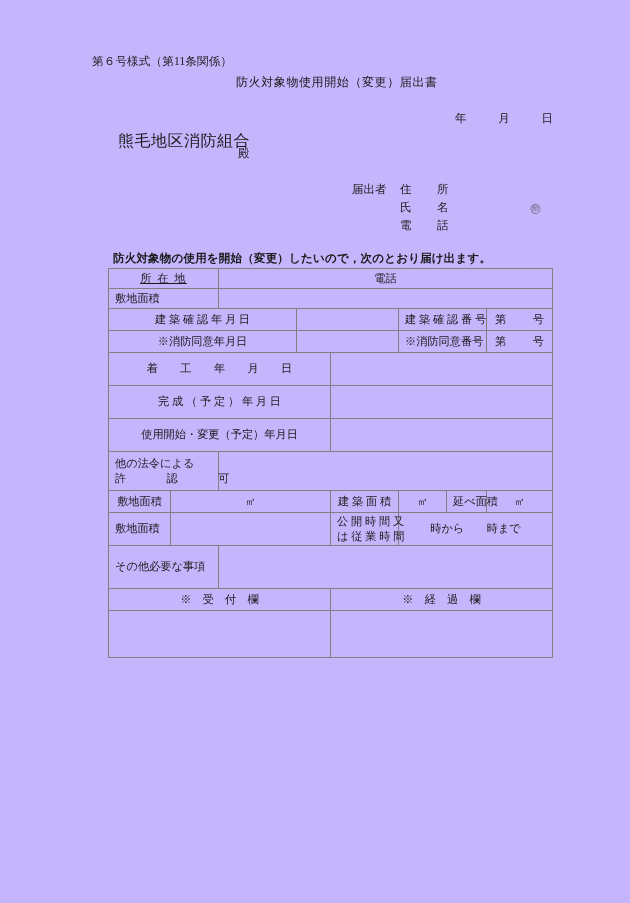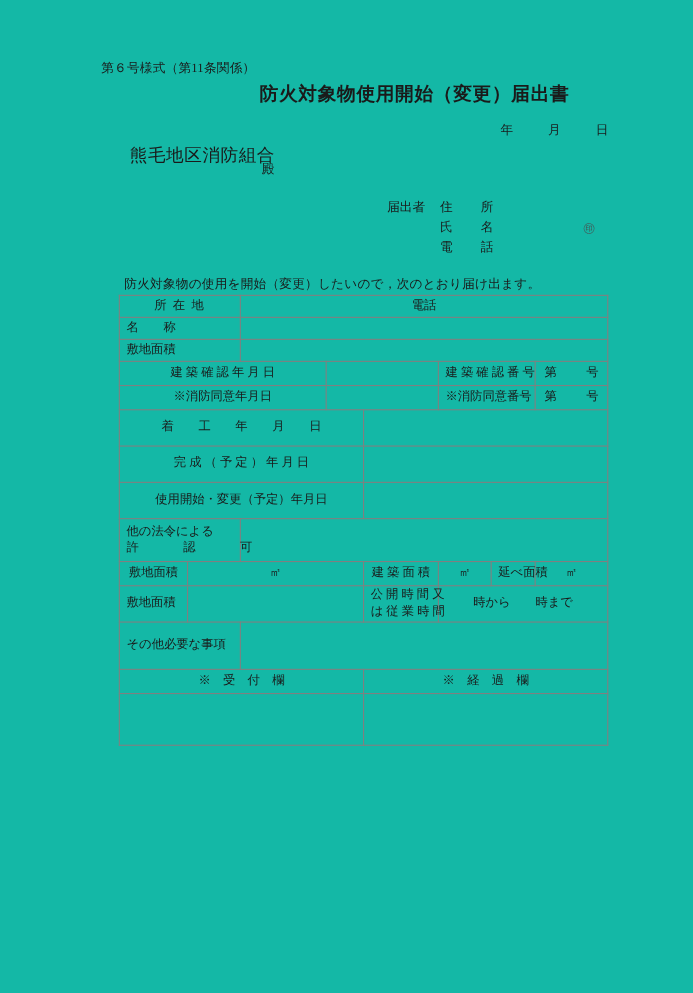--- a/index.html
+++ b/index.html
@@ -9,41 +9,40 @@
   }
   body {
     font-family: "Liberation Serif", "DejaVu Serif", serif;
     color: #1a1a1a;
     -webkit-font-smoothing: antialiased;
   }
   #page {
     position: relative;
     width: 630px;
     height: 903px;
-    background: #14b8a6;
+    background: #c4b5fd;
     overflow: hidden;
   }
 
   
   .form-no {
     position: absolute;
     left: 92px;
     top: 54px;
     font-size: 11.5px;
     letter-spacing: 0.2px;
     white-space: nowrap;
   }
   .doc-title {
     position: absolute;
     left: 236px;
     top: 74px;
-    font-size: 17px;
+    font-size: 12px;
     letter-spacing: 0.6px;
     white-space: nowrap;
-    font-weight: bold;
   }
   .date-line {
     position: absolute;
     left: 455px;
     top: 111px;
     font-size: 11.5px;
     white-space: nowrap;
   }
   .date-line span { display: inline-block; }
   .date-line .gap { width: 26px; }
@@ -83,20 +82,21 @@
     color: #4a4a4a;
   }
 
   .intro {
     position: absolute;
     left: 113px;
     top: 251px;
     font-size: 11.5px;
     letter-spacing: 0.2px;
     white-space: nowrap;
+    font-weight: bold;
   }
 
   
   .tbl-wrap {
     position: absolute;
     left: 108px;
     top: 268px;
     width: 444px;
   }
   table.form {
@@ -106,21 +106,21 @@
     font-size: 11.2px;
   }
   table.form td {
     border: 1px solid #808080;
     padding: 0 6px;
     vertical-align: middle;
     line-height: 1.35;
   }
   .lbl      { white-space: nowrap; }
   .sp3      { letter-spacing: 6px; }
-  .sp1      { letter-spacing: 1.5px; }
+  .sp1      { letter-spacing: 1.5px; text-decoration: underline; }
   .ctr      { text-align: center; }
   .rgt      { text-align: right; }
   .nowrap   { white-space: nowrap; }
   .two-line { line-height: 1.45; }
   .three-line { line-height: 1.5; }
   .unit     { font-size: 10.5px; }
 
   .hcell-28 { height: 19px; }
   .hcell-30 { height: 21px; text-align: center; }
   .hcell-38 { height: 32px; }
@@ -190,24 +190,20 @@
       </colgroup>
 
       <tbody>
           <tr>
         <td class="lbl ctr sp1 hcell-28" colspan="2">所 在 地</td>
         <td class="ctr hcell-28" colspan="7">
           <span>電話</span>
         </td>
       </tr>
 
-      <tr>
-        <td class="lbl hcell-28" colspan="2">名　　称</td>
-        <td class="hcell-28" colspan="7"></td>
-      </tr>
 
       <tr>
         <td class="lbl hcell-28" colspan="2">敷地面積</td>
         <td class="hcell-28" colspan="7"></td>
       </tr>
 
       <tr>
         <td class="lbl ctr nowrap hcell-30" colspan="3">建 築 確 認 年 月 日</td>
         <td class="hcell-30" colspan="3"></td>
         <td class="lbl ctr nowrap hcell-30" colspan="2">建 築 確 認 番 号</td>

